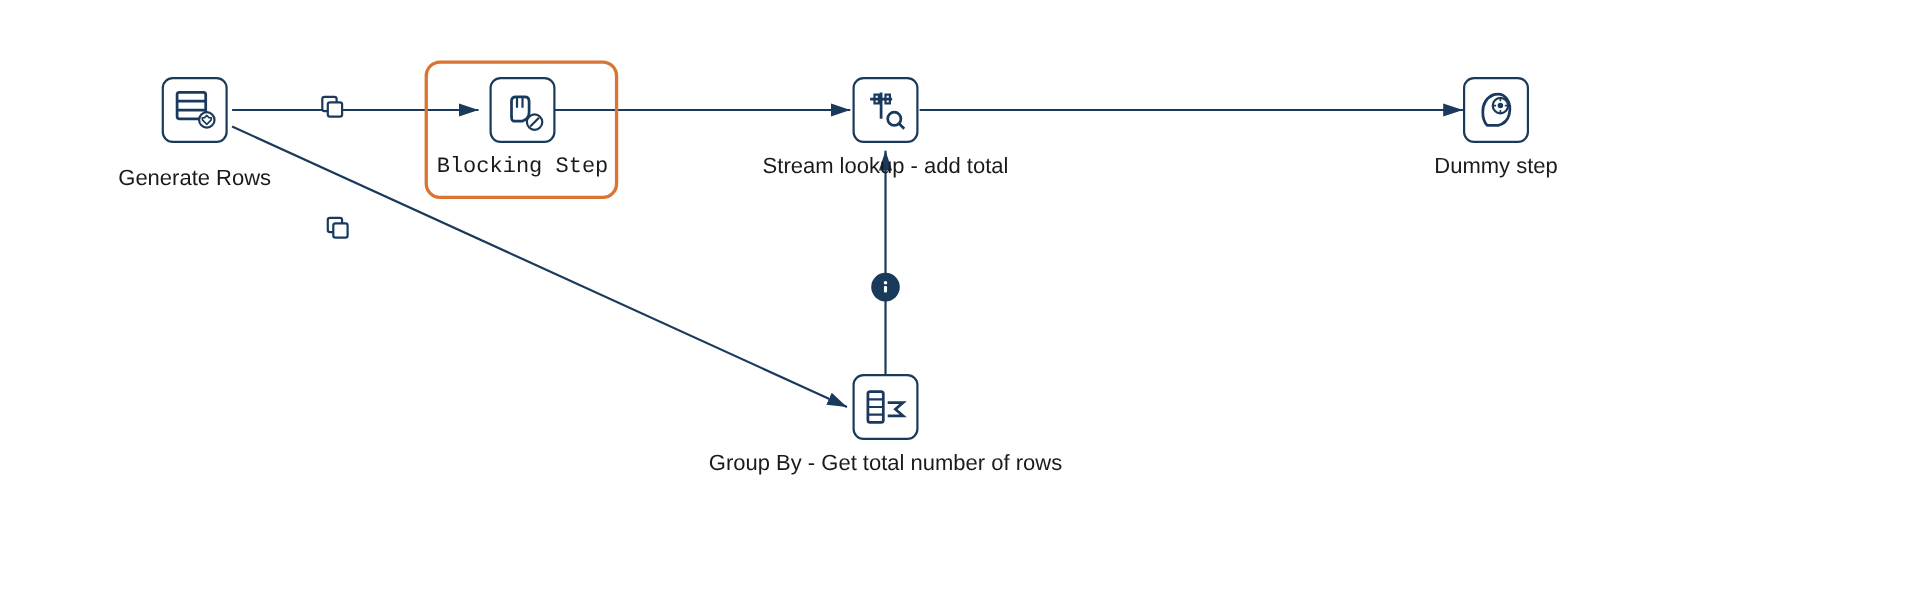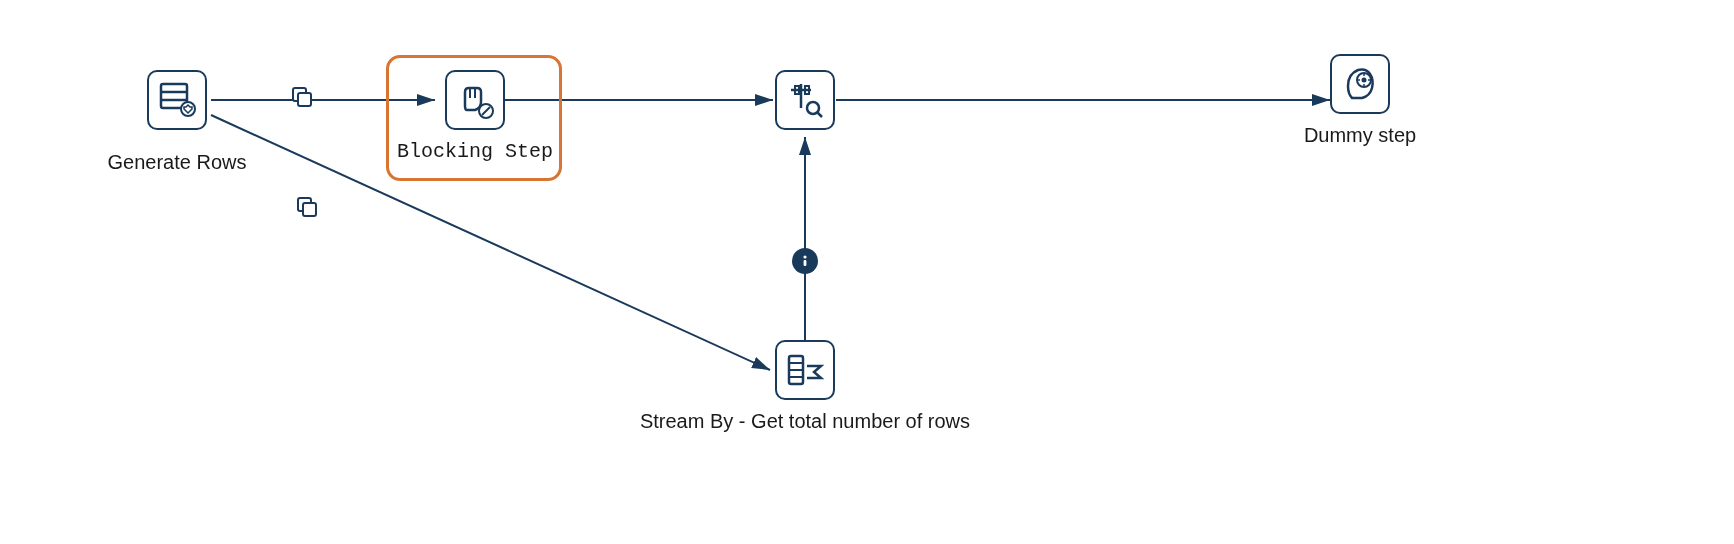--- a/index.html
+++ b/index.html
@@ -138,23 +138,24 @@
   <div class="node-icon">
     <svg width="44" height="44" viewBox="0 0 44 44">
       <line x1="8" y1="12" x2="28" y2="12" stroke="#1a3a5c" stroke-width="2.5"></line>
       <line x1="18" y1="6" x2="18" y2="30" stroke="#1a3a5c" stroke-width="2.5"></line>
       <rect x="12" y="8" width="4" height="8" fill="none" stroke="#1a3a5c" stroke-width="2"></rect>
       <rect x="22" y="8" width="4" height="8" fill="none" stroke="#1a3a5c" stroke-width="2"></rect>
       <circle cx="30" cy="30" r="6" fill="none" stroke="#1a3a5c" stroke-width="2.5"></circle>
       <line x1="34" y1="34" x2="39" y2="39" stroke="#1a3a5c" stroke-width="2.5"></line>
     </svg>
   </div>
+  <div class="node-label">Stream lookup - add total</div>
 </div>
 
-<div class="node" style="left:1300px; top:54px; width:120px;">
+<div class="node" style="left:1300px; top:70px; width:120px;">
   <div class="node-icon">
     <svg width="44" height="44" viewBox="0 0 44 44">
       <path d="M14 36 Q10 32 10 24 Q10 12 20 8 Q28 6 32 12 Q36 18 34 26 Q32 34 24 36 Z" fill="none" stroke="#1a3a5c" stroke-width="2.5"></path>
       <circle cx="26" cy="18" r="7" fill="none" stroke="#1a3a5c" stroke-width="2"></circle>
       <circle cx="26" cy="18" r="2.5" fill="#1a3a5c"></circle>
       <line x1="26" y1="11" x2="26" y2="14" stroke="#1a3a5c" stroke-width="1.5"></line>
       <line x1="26" y1="22" x2="26" y2="25" stroke="#1a3a5c" stroke-width="1.5"></line>
       <line x1="19" y1="18" x2="22" y2="18" stroke="#1a3a5c" stroke-width="1.5"></line>
       <line x1="30" y1="18" x2="33" y2="18" stroke="#1a3a5c" stroke-width="1.5"></line>
     </svg>
@@ -165,14 +166,14 @@
 <div class="node" style="left:635px; top:340px; width:340px;">
   <div class="node-icon">
     <svg width="44" height="44" viewBox="0 0 44 44">
       <rect x="6" y="8" width="14" height="28" rx="2" fill="none" stroke="#1a3a5c" stroke-width="2.5"></rect>
       <line x1="6" y1="15" x2="20" y2="15" stroke="#1a3a5c" stroke-width="2"></line>
       <line x1="6" y1="22" x2="20" y2="22" stroke="#1a3a5c" stroke-width="2"></line>
       <line x1="6" y1="29" x2="20" y2="29" stroke="#1a3a5c" stroke-width="2"></line>
       <path d="M24 18 L38 18 L31 24 L38 30 L24 30" fill="none" stroke="#1a3a5c" stroke-width="2.5"></path>
     </svg>
   </div>
-  <div class="node-label">Stream By - Get total number of rows</div>
+  <div class="node-label">Group By - Get total number of rows</div>
 </div>
 
 </body></html>

